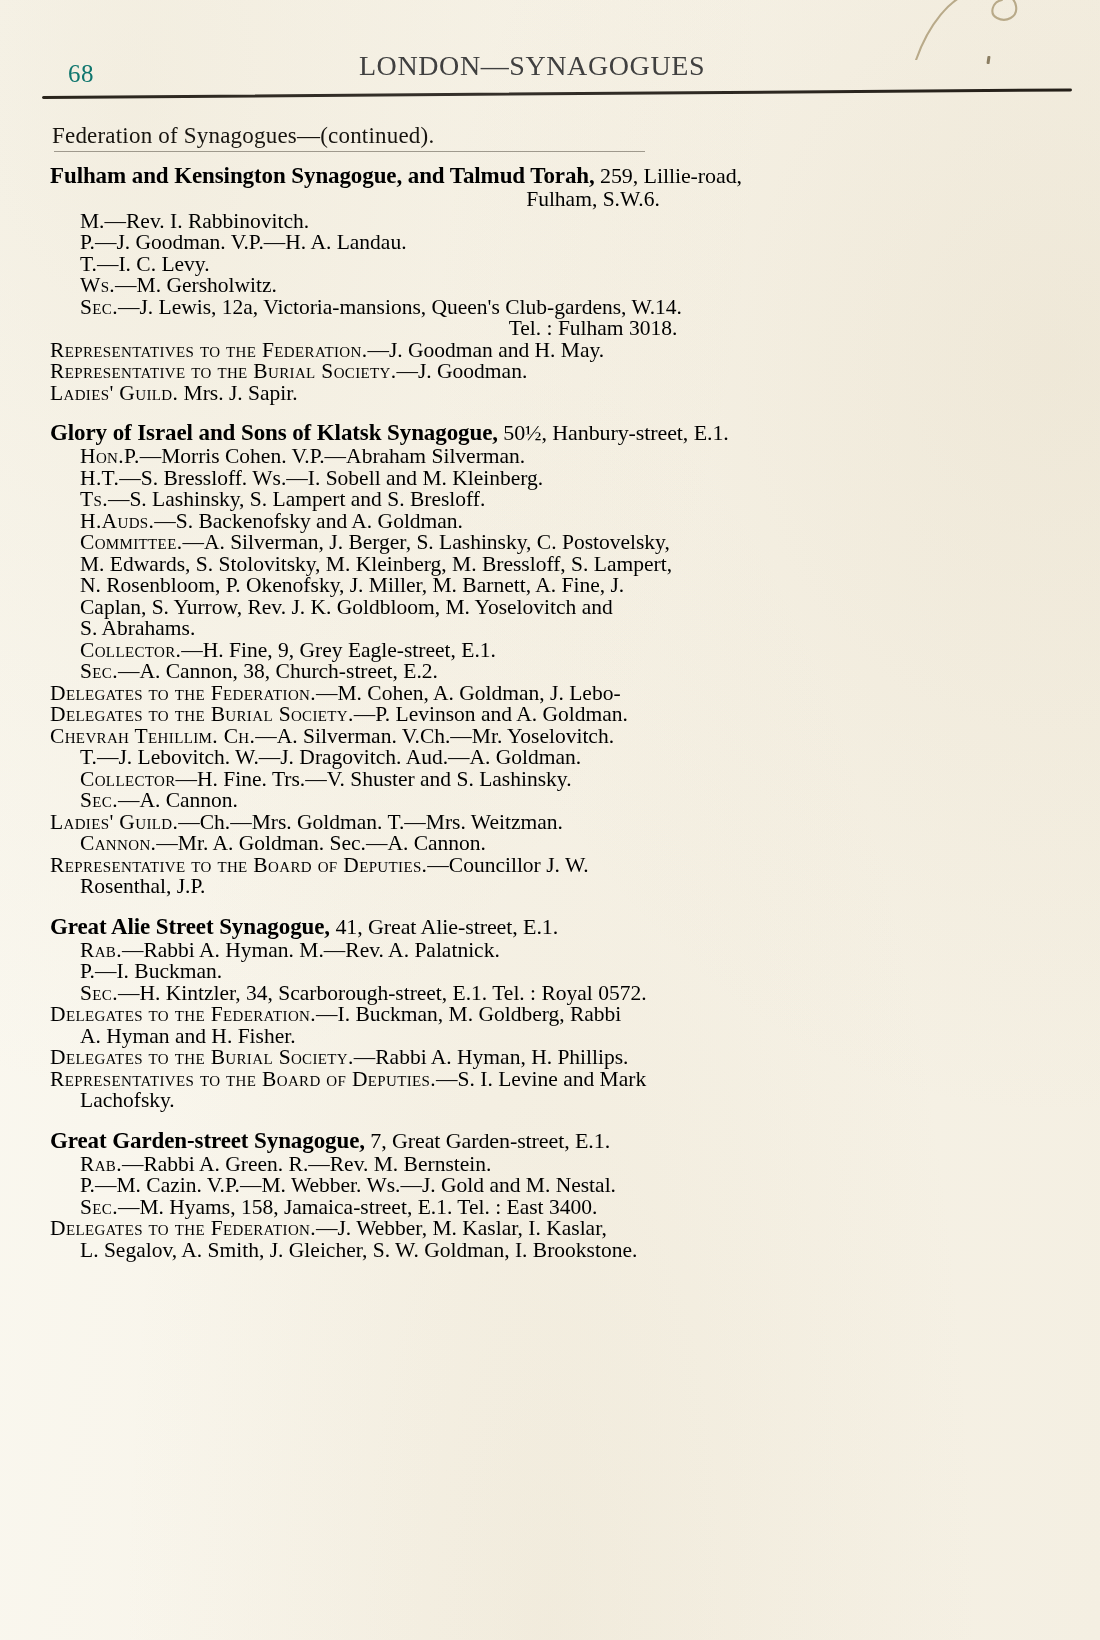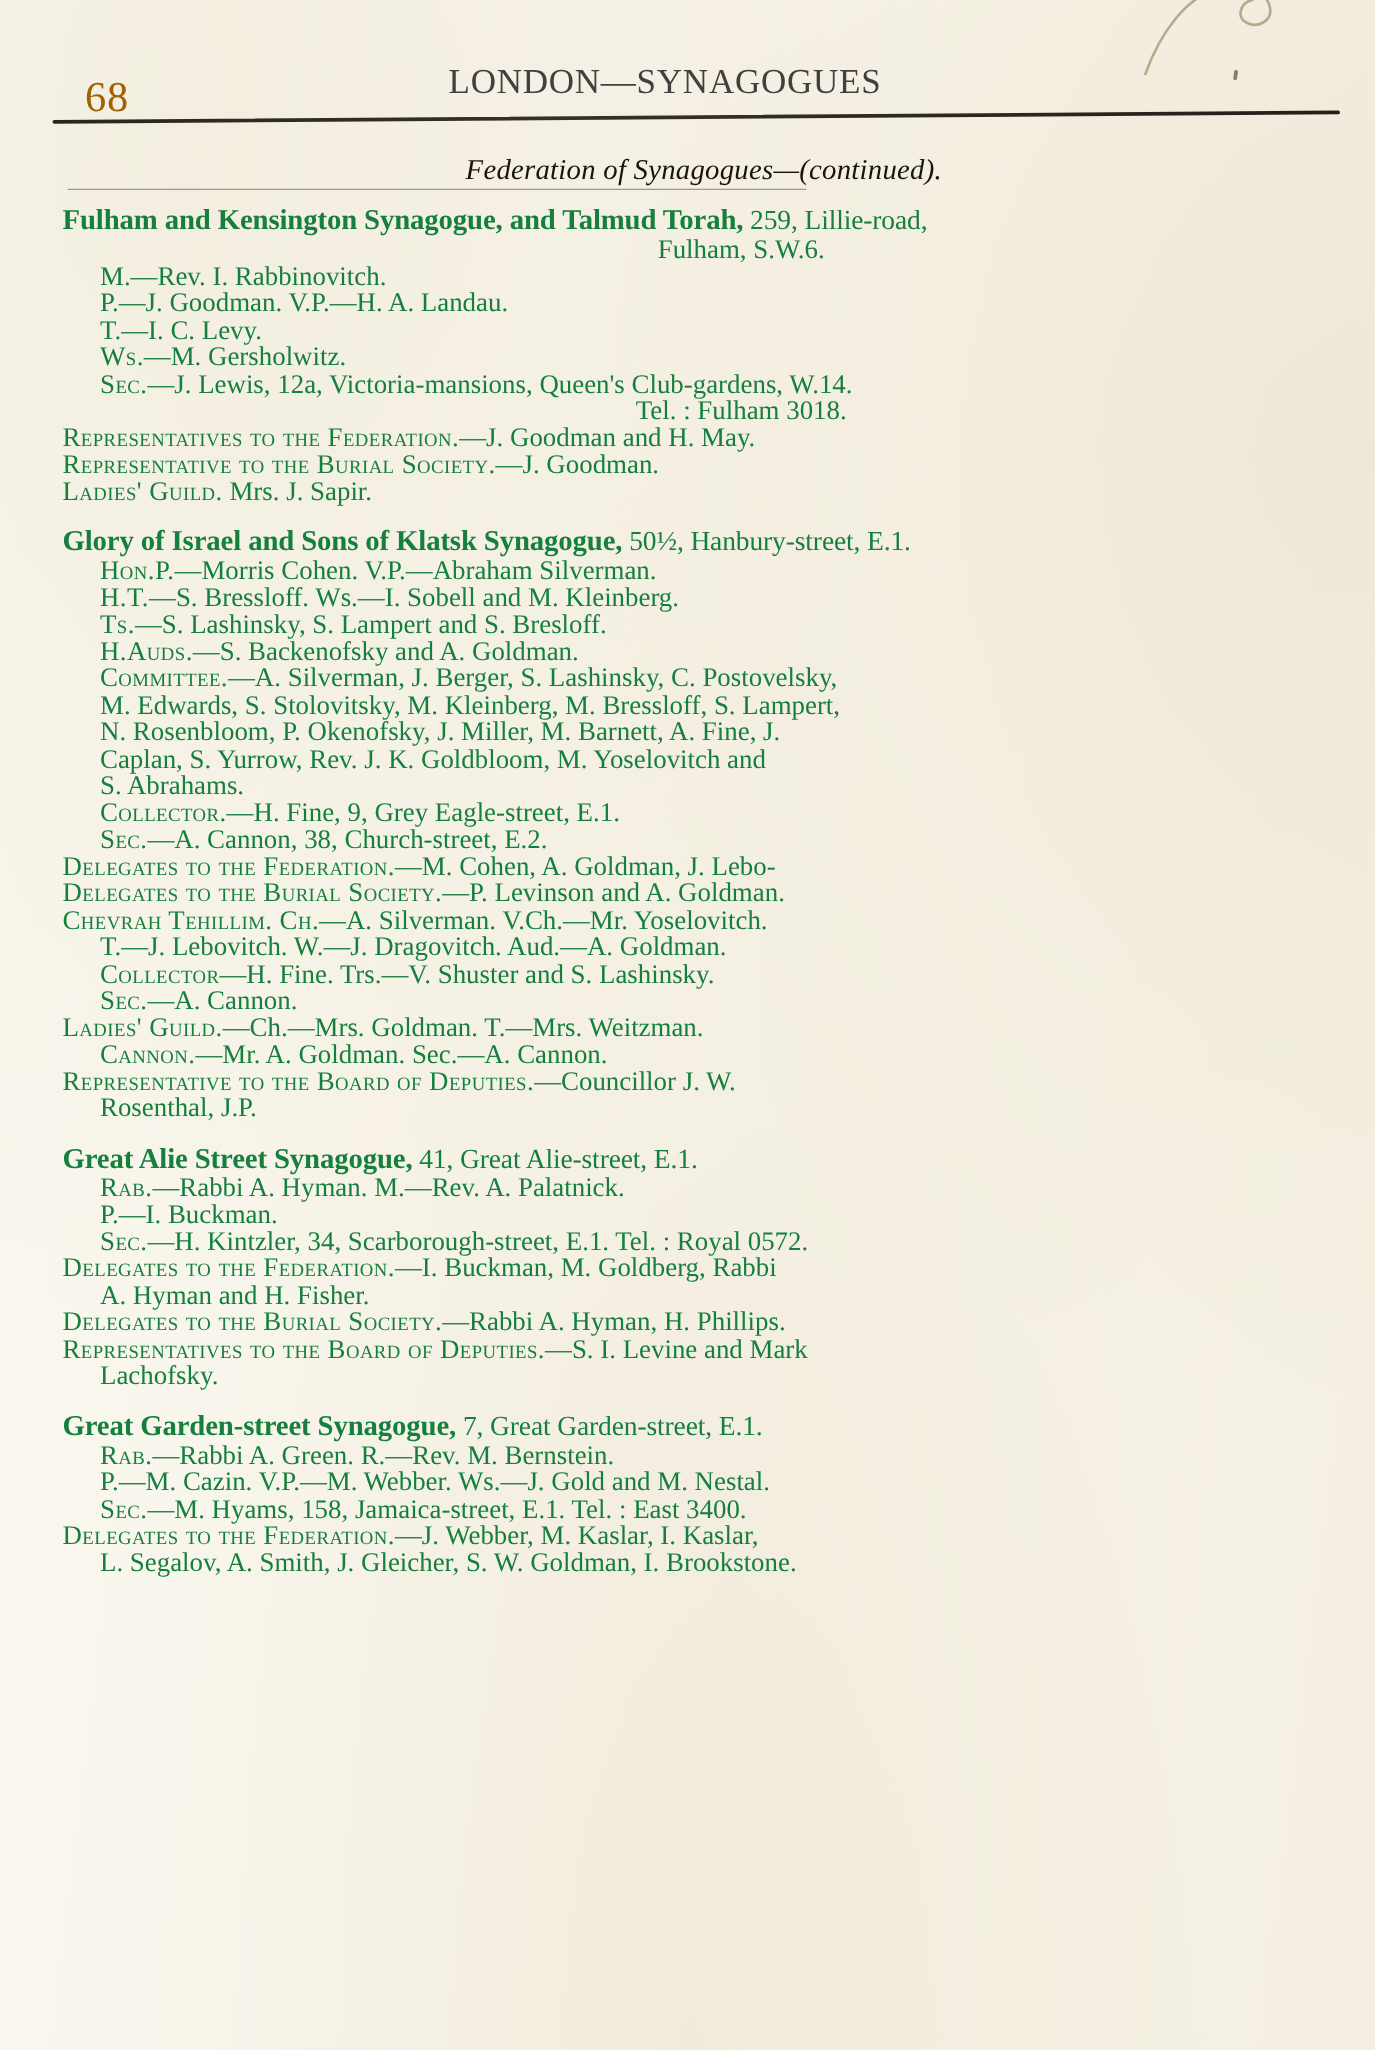--- a/index.html
+++ b/index.html
@@ -23,21 +23,21 @@
     pointer-events:none;
   }
   .page{position:absolute;inset:0;}
 
   
   .runhead{
     position:absolute;left:60px;right:52px;top:44px;height:46px;
   }
   .folio{
     position:absolute;left:8px;top:16px;
-    font-size:34px;letter-spacing:.5px;color:#a16207;
+    font-size:25px;letter-spacing:.5px;color:#0f766e;
   }
   .runtitle{
     position:absolute;left:0;right:0;top:6px;
     text-align:center;
     font-size:28px;letter-spacing:.6px;
     color:#404040;
     transform:translateX(-22px);
   }
   .inkdot{
     position:absolute;right:58px;top:12px;
@@ -60,30 +60,28 @@
 
   
   .body{
     position:absolute;left:46px;top:112px;right:26px;
     font-size:21.5px;
     line-height:1.0;
   }
   .ln{
     display:block;
     white-space:nowrap;
-    color:#15803d;
+    color:#000000;
   }
   
   .contline{
-    font-style:italic;
     font-size:23px;
     letter-spacing:.2px;
     margin:12px 0 4px 6px;
     position:relative;
-    text-align:center;
   }
   .contline::after{
     content:"";position:absolute;left:2px;right:42%;bottom:-5px;height:1px;
     background:#4a4338;opacity:.5;
   }
   
   .entry-head{
     font-weight:bold;
     font-size:23px;
     letter-spacing:-0.1px;

